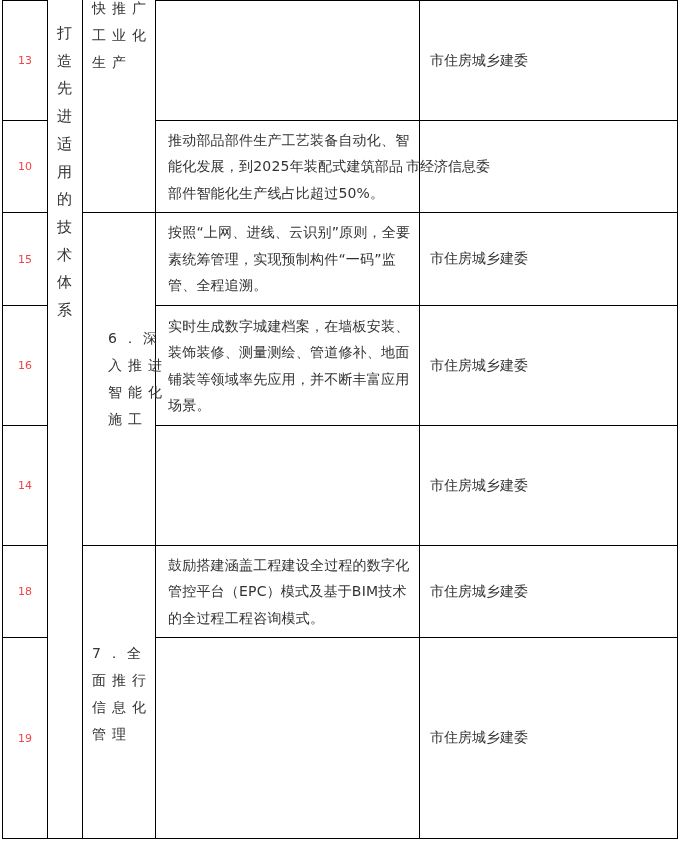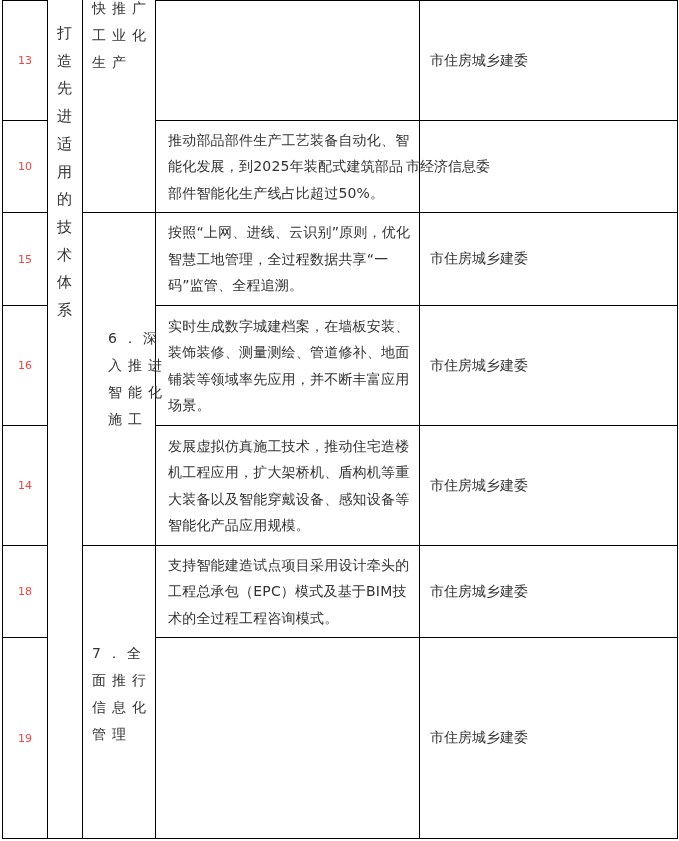--- a/index.html
+++ b/index.html
@@ -86,30 +86,29 @@
   </div>
 
   <div class="cell num" style="left:3px;top:1px;width:44px;height:119px">13</div>
   <div class="cell dept" style="left:420px;top:1px;width:257px;height:119px">市住房城乡建委</div>
 
   <div class="cell num" style="left:3px;top:121px;width:44px;height:91px">10</div>
   <div class="cell desc" style="left:156px;top:121px;width:263px;height:91px">推动部品部件生产工艺装备自动化、智能化发展，到2025年装配式建筑部品部件智能化生产线占比超过50%。</div>
   <div class="cell dept" style="left:396px;top:121px;width:257px;height:91px">市经济信息委</div>
 
   <div class="cell num" style="left:3px;top:213px;width:44px;height:92px">15</div>
-  <div class="cell desc" style="left:156px;top:213px;width:263px;height:92px">按照“上网、进线、云识别”原则，优化智慧工地管理，全过程数据共享“一码”监管、全程追溯。</div>
+  <div class="cell desc" style="left:156px;top:213px;width:263px;height:92px">按照“上网、进线、云识别”原则，全要素统筹管理，实现预制构件“一码”监管、全程追溯。</div>
   <div class="cell dept" style="left:420px;top:213px;width:257px;height:92px">市住房城乡建委</div>
 
   <div class="cell num" style="left:3px;top:306px;width:44px;height:119px">16</div>
   <div class="cell desc" style="left:156px;top:306px;width:263px;height:119px">实时生成数字城建档案，在墙板安装、装饰装修、测量测绘、管道修补、地面铺装等领域率先应用，并不断丰富应用场景。</div>
   <div class="cell dept" style="left:420px;top:306px;width:257px;height:119px">市住房城乡建委</div>
 
   <div class="cell num" style="left:3px;top:426px;width:44px;height:119px">14</div>
-  <div class="cell desc" style="left:156px;top:426px;width:263px;height:119px">发展虚拟仿真施工技术，推动住宅造楼机工程应用，扩大架桥机、盾构机等重大装备以及智能穿戴设备、感知设备等智能化产品应用规模。</div>
   <div class="cell dept" style="left:420px;top:426px;width:257px;height:119px">市住房城乡建委</div>
 
   <div class="cell num" style="left:3px;top:546px;width:44px;height:91px">18</div>
-  <div class="cell desc" style="left:156px;top:546px;width:263px;height:91px">支持智能建造试点项目采用设计牵头的工程总承包（EPC）模式及基于BIM技术的全过程工程咨询模式。</div>
+  <div class="cell desc" style="left:156px;top:546px;width:263px;height:91px">鼓励搭建涵盖工程建设全过程的数字化管控平台（EPC）模式及基于BIM技术的全过程工程咨询模式。</div>
   <div class="cell dept" style="left:420px;top:546px;width:257px;height:91px">市住房城乡建委</div>
 
   <div class="cell num" style="left:3px;top:638px;width:44px;height:200px">19</div>
   <div class="cell dept" style="left:420px;top:638px;width:257px;height:200px">市住房城乡建委</div>
 </div>
 
 </body></html>

